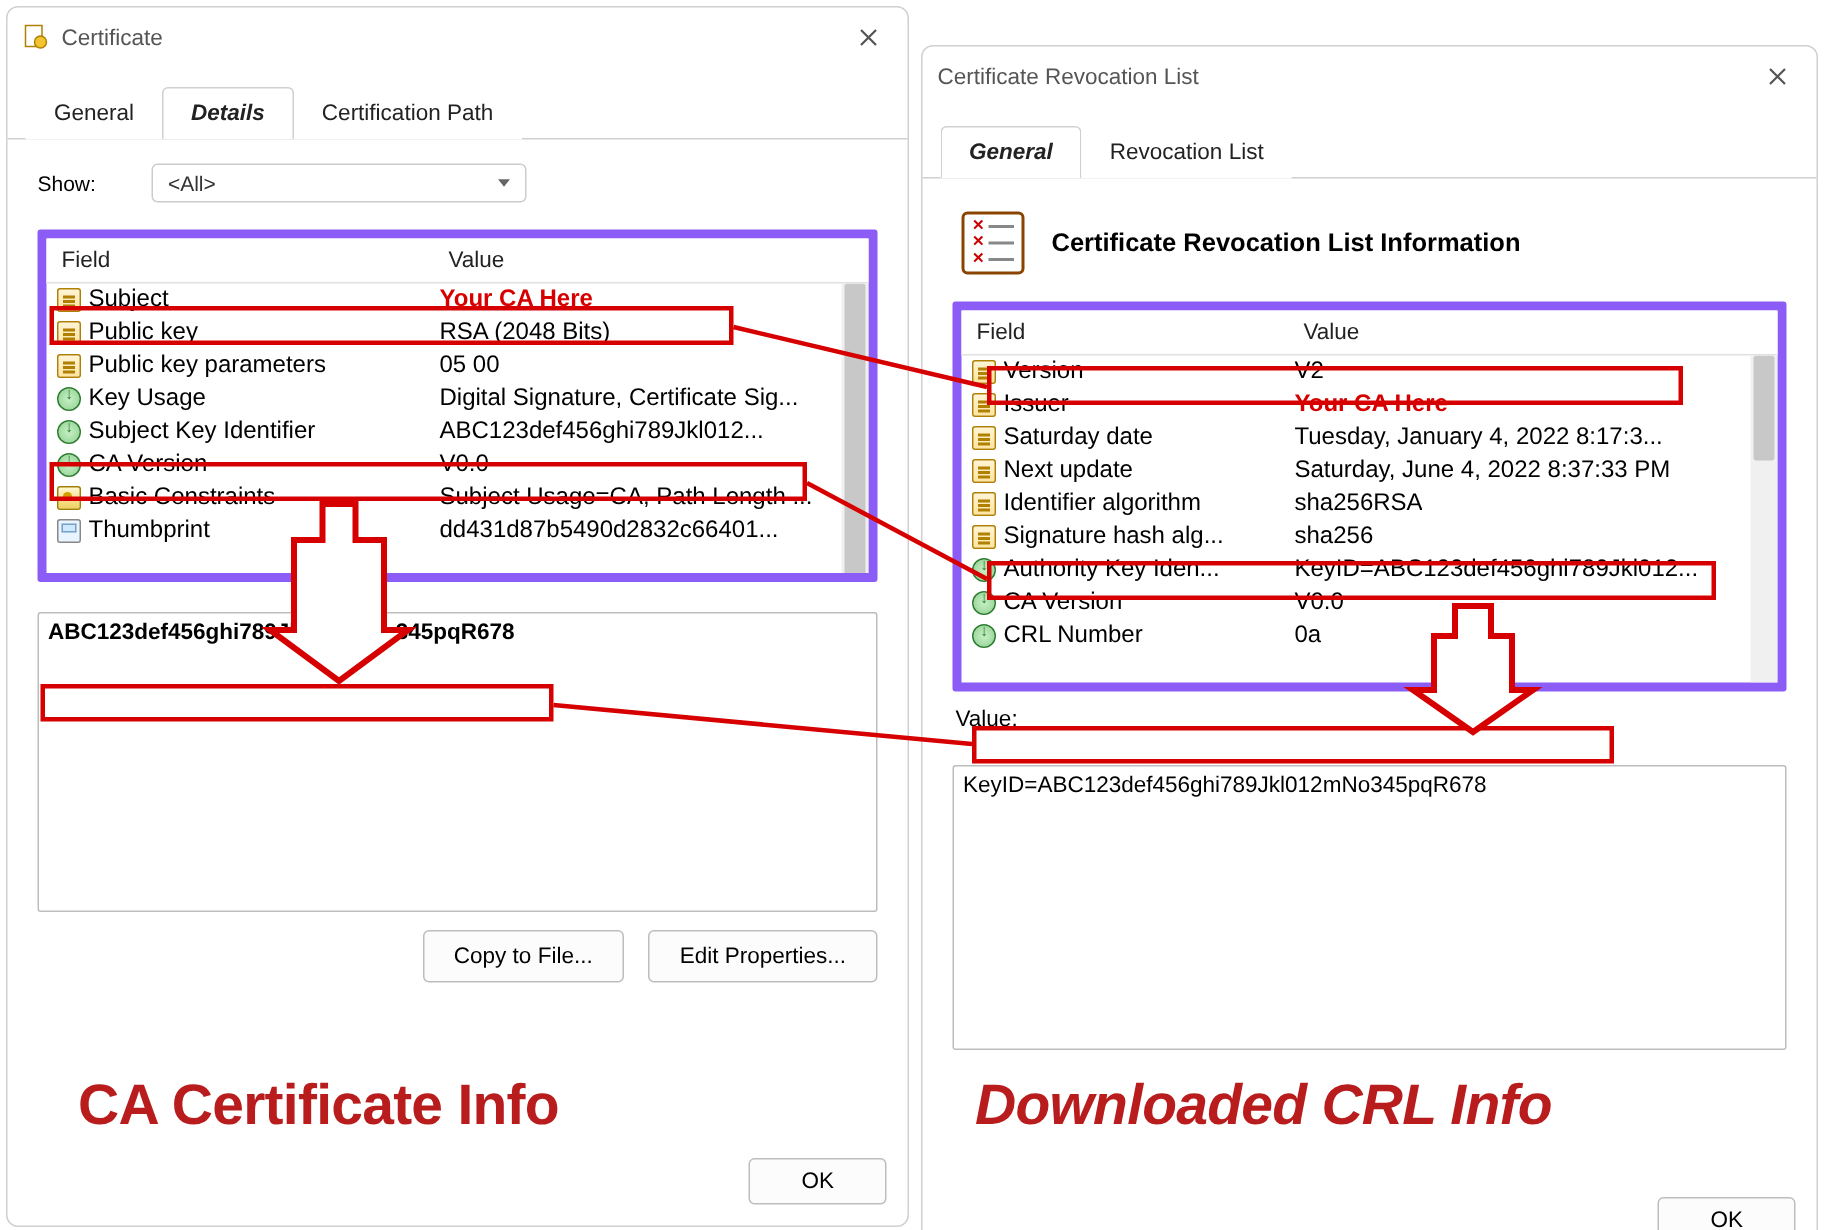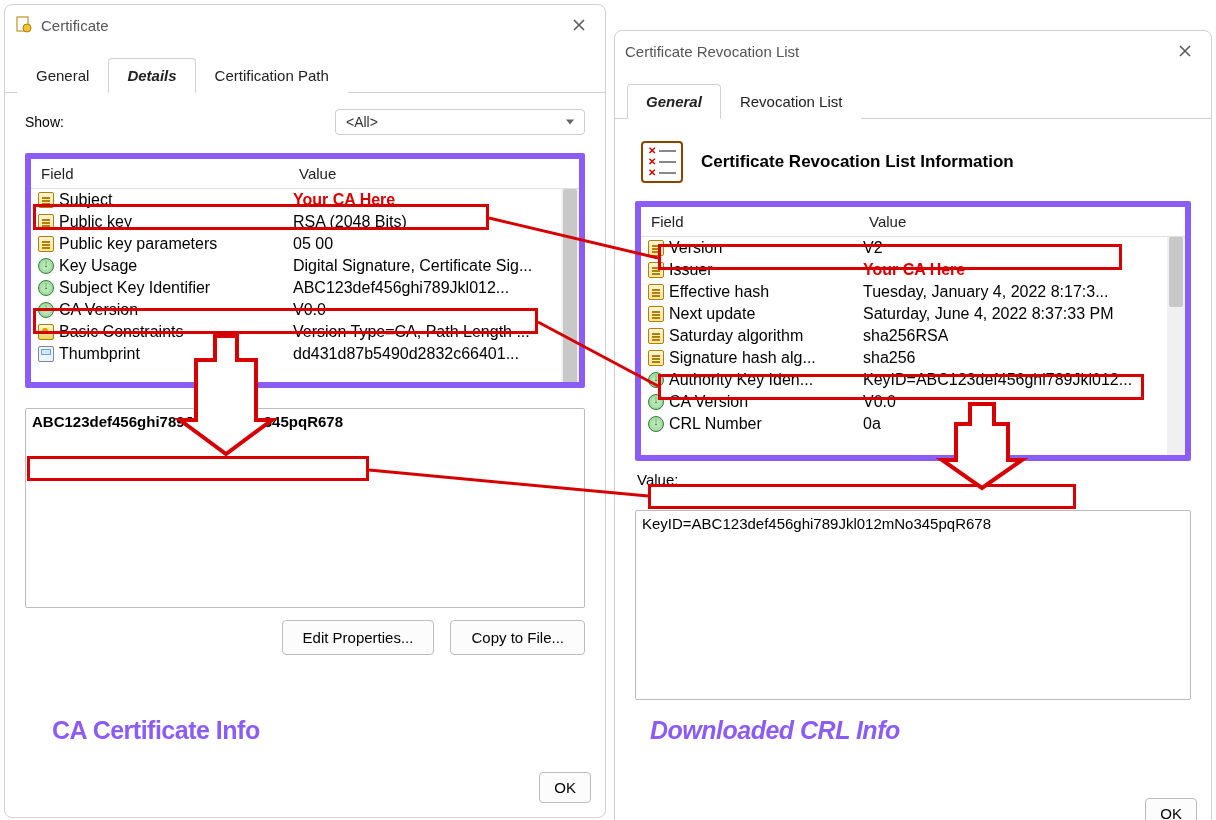--- a/index.html
+++ b/index.html
@@ -70,23 +70,22 @@
   }
   .body {
     padding: 16px 20px 10px 20px;
     flex: 1;
     display: flex;
     flex-direction: column;
   }
   .show-row {
     display: flex;
     align-items: center;
-    gap: 12px;
+    gap: 25px;
     margin-bottom: 18px;
-    justify-content: space-between;
   }
   .show-row .dropdown {
     border: 1px solid #ccc;
     border-radius: 4px;
     padding: 4px 28px 4px 10px;
     min-width: 250px;
     position: relative;
     color: #333;
     cursor: pointer;
     background: #fff;
@@ -187,21 +186,21 @@
   }
   .ok-row {
     display: flex;
     justify-content: flex-end;
     padding: 10px 14px 14px 14px;
   }
   .ok-btn {
     border: 1px solid #bdbdbd;
     background: #fcfcfc;
     border-radius: 4px;
-    padding: 6px 14px;
+    padding: 6px 34px;
     font-size: 15px;
     cursor: pointer;
   }
   .crl-header {
     display: flex;
     align-items: center;
     gap: 18px;
     margin: 6px 0 18px 6px;
   }
   .crl-icon {
@@ -237,24 +236,24 @@
     position: absolute;
     border: 3px solid #d60000;
     pointer-events: none;
   }
   .anno-text {
     color: #d60000;
     font-weight: 700;
   }
   .big-caption {
     position: absolute;
-    font-size: 25px;
+    font-size: 38px;
     font-weight: 800;
     letter-spacing: -0.5px;
-    color: #8b5cf6;
+    color: #b91c1c;
   }
   svg.overlay {
     position: absolute;
     top: 0; left: 0;
     width: 1216px; height: 820px;
     pointer-events: none;
   }
   
   .ico-doc {
     width: 16px; height: 16px;
@@ -389,40 +388,40 @@
               <span class="ico-ext"></span>
             </span>
             <span class="field-col" style="width:230px">CA Version</span>
             <span class="value-col">V0.0</span>
           </div>
         <div class="list-row">
             <span class="icon">
               <span class="ico-seal"></span>
             </span>
             <span class="field-col" style="width:230px">Basic Constraints</span>
-            <span class="value-col">Version Type=CA, Path Length ...</span>
+            <span class="value-col">Subject Usage=CA, Path Length ...</span>
           </div>
         <div class="list-row">
             <span class="icon">
               <span class="ico-print"></span>
             </span>
             <span class="field-col" style="width:230px">Thumbprint</span>
             <span class="value-col">dd431d87b5490d2832c66401...</span>
           </div>
         <div class="scrollbar-stub">
             <div class="scrollbar-thumb" style="top:0; height:210px"></div>
           </div>
       </div>
     </div>
     <div class="detail-box">
       <span style="font-weight:700">ABC123def456ghi789Jkl012mNo345pqR678</span>
     </div>
     <div class="btn-row">
+      <button class="btn">Copy to File...</button>
       <button class="btn">Edit Properties...</button>
-      <button class="btn">Copy to File...</button>
     </div>
   </div>
   <div class="ok-row">
     <button class="ok-btn">OK</button>
   </div>
 </div>
 
 <div class="dialog" style="left:614px; top:4px; width:598px; height:814px;margin-top:26px;">
   <div class="titlebar">
     <span>Certificate Revocation List</span>
@@ -472,35 +471,35 @@
             <span class="icon">
               <span class="ico-doc"></span>
             </span>
             <span class="field-col" style="width:190px">Issuer</span>
             <span class="value-col anno-text">Your CA Here</span>
           </div>
         <div class="list-row">
             <span class="icon">
               <span class="ico-doc"></span>
             </span>
-            <span class="field-col" style="width:190px">Effective hash</span>
+            <span class="field-col" style="width:190px">Saturday date</span>
             <span class="value-col">Tuesday, January 4, 2022 8:17:3...</span>
           </div>
         <div class="list-row">
             <span class="icon">
               <span class="ico-doc"></span>
             </span>
             <span class="field-col" style="width:190px">Next update</span>
             <span class="value-col">Saturday, June 4, 2022 8:37:33 PM</span>
           </div>
         <div class="list-row">
             <span class="icon">
               <span class="ico-doc"></span>
             </span>
-            <span class="field-col" style="width:190px">Saturday algorithm</span>
+            <span class="field-col" style="width:190px">Identifier algorithm</span>
             <span class="value-col">sha256RSA</span>
           </div>
         <div class="list-row">
             <span class="icon">
               <span class="ico-doc"></span>
             </span>
             <span class="field-col" style="width:190px">Signature hash alg...</span>
             <span class="value-col">sha256</span>
           </div>
         <div class="list-row">

